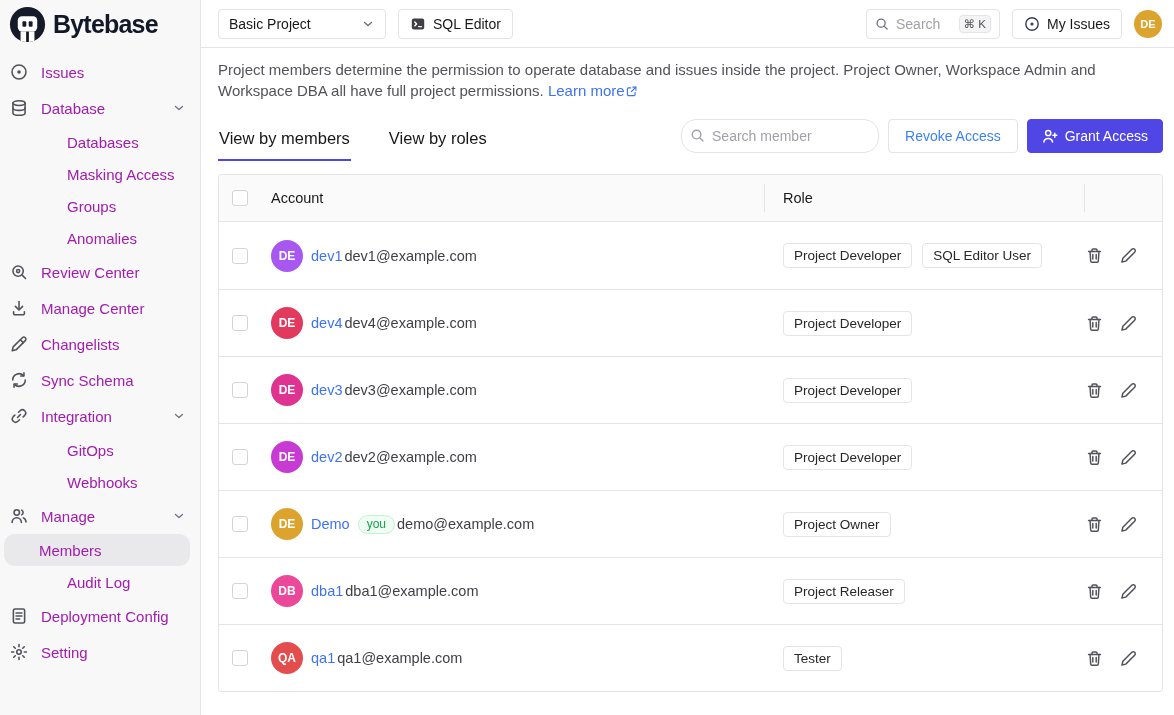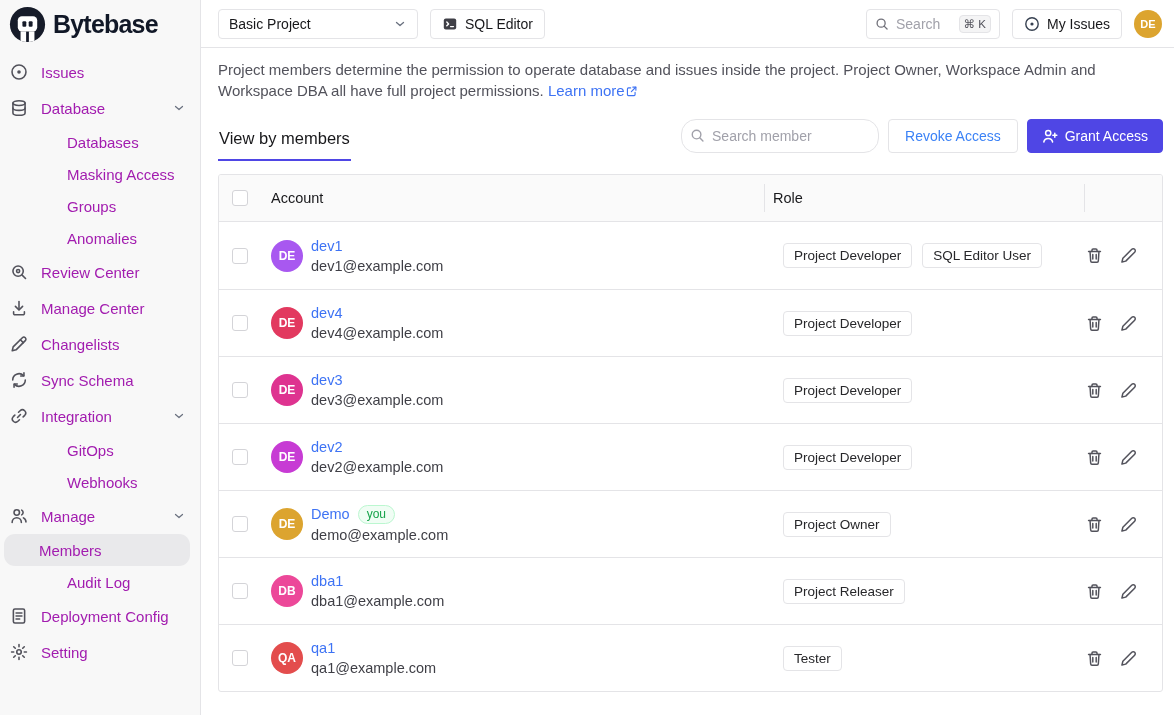--- a/index.html
+++ b/index.html
@@ -28,21 +28,21 @@
   .nav-sub{height:32px;padding-left:39px;margin-left:28px;}
   .nav-sub.active{background:#e9e9eb;border-radius:11px;margin:0 10px 0 4px;padding-left:35px;}
   .nav-icon{width:18px;height:18px;color:#52525b;display:flex;flex:none;}
   .nav-icon svg{width:18px;height:18px;}
   .nav-chevron{margin-left:auto;color:#6b7280;display:flex;}
   .nav-chevron svg{width:14px;height:14px;}
 
   
   .main{flex:1;display:flex;flex-direction:column;min-width:0;}
   .topbar{height:48px;min-height:48px;border-bottom:1px solid var(--border);display:flex;align-items:center;padding:0 12px 0 17px;gap:12px;background:#fff;}
-  .select{width:200px;height:30px;display:flex;align-items:center;justify-content:space-between;padding:0 10px;border:1px solid var(--border);border-radius:4px;background:#fff;font-size:14px;color:#18181b;cursor:pointer;font-family:inherit;}
+  .select{width:168px;height:30px;display:flex;align-items:center;justify-content:space-between;padding:0 10px;border:1px solid var(--border);border-radius:4px;background:#fff;font-size:14px;color:#18181b;cursor:pointer;font-family:inherit;}
   .select .chev{color:#6b7280;display:flex;}
   .select .chev svg{width:14px;height:14px;}
   .btn{display:flex;align-items:center;gap:7px;height:30px;padding:0 11px;border:1px solid var(--border);border-radius:4px;background:#fff;font-size:14px;color:#18181b;cursor:pointer;font-family:inherit;}
   .btn .bicon{display:flex;color:#374151;}
   .btn .bicon svg{width:16px;height:16px;}
   .topbar-right{margin-left:auto;display:flex;align-items:center;gap:12px;}
   .search-btn{width:134px;display:flex;align-items:center;gap:7px;height:30px;padding:0 8px;border:1px solid var(--border);border-radius:4px;background:#fff;color:#a1a1aa;font-size:14px;cursor:pointer;font-family:inherit;}
   .search-btn .sicon{display:flex;color:#71717a;}
   .search-btn .sicon svg{width:14px;height:14px;}
   kbd{margin-left:auto;background:#f4f4f5;border:1px solid var(--border);border-radius:4px;font-size:11.5px;padding:1px 4px;color:#52525b;font-family:inherit;}
@@ -69,27 +69,27 @@
   .btn.grant .bicon{color:#fff;}
 
   
   .table{margin-top:13px;border:1px solid var(--border);border-radius:3px;overflow:hidden;}
   .thead,.trow{display:grid;grid-template-columns:46px 1fr 320px 78px;align-items:center;}
   .thead{height:47px;background:#fafafa;border-bottom:1px solid var(--border);font-size:14.5px;font-weight:500;}
   .thead .cell{height:100%;display:flex;align-items:center;position:relative;}
   .has-divider::before{content:'';position:absolute;left:0;top:9px;bottom:9px;width:1px;background:var(--border);}
   .c-check{padding-left:13px;display:flex;align-items:center;}
   .c-account-h{padding-left:6px;}
-  .c-role-h{padding-left:9px;}
+  .c-role-h{padding-left:19px;}
   .checkbox{width:16px;height:16px;border:1px solid #d4d4d8;border-radius:3px;background:#fff;display:inline-block;cursor:pointer;flex:none;}
   .trow{height:67px;}
   .trow + .trow{border-top:1px solid var(--border);}
   .c-account-c{display:flex;align-items:center;gap:8px;padding-left:6px;}
   .avatar{width:32px;height:32px;border-radius:50%;color:#fff;font-weight:700;font-size:12px;display:flex;align-items:center;justify-content:center;flex:none;}
-  .who{display:flex;flex-direction:column;gap:2px;}
+  .who{display:flex;flex-direction:row;gap:2px;}
   .name-line{display:flex;align-items:center;gap:8px;font-size:14.5px;line-height:18px;}
   .name-link{color:var(--link);cursor:pointer;text-decoration:none;}
   .you-badge{font-size:12px;color:var(--you);background:#f0fdf4;border:1px solid #bbf7d0;border-radius:999px;padding:0px 8px 1px;line-height:16px;}
   .email{font-size:14.5px;color:#3f3f46;line-height:18px;}
   .c-role-c{padding-left:19px;display:flex;gap:10px;align-items:center;}
   .role-badge{border:1px solid var(--border);background:#fff;border-radius:4px;padding:4px 10px;font-size:13.5px;color:#27272a;white-space:nowrap;}
   .c-actions-c{display:flex;gap:17px;align-items:center;padding-left:2px;}
   .icon-btn{width:17px;height:17px;color:#52525b;background:none;border:none;padding:0;cursor:pointer;display:flex;}
   .icon-btn svg{width:17px;height:17px;}
 </style>
@@ -309,20 +309,21 @@
         <a class="learn-more"><span>Learn more</span><svg viewBox="0 0 16 16" fill="none" stroke="currentColor" stroke-width="1.4" stroke-linecap="round" stroke-linejoin="round">
               <path d="M7 3.6H4.2A1.2 1.2 0 0 0 3 4.8v7A1.2 1.2 0 0 0 4.2 13h7a1.2 1.2 0 0 0 1.2-1.2V9"></path>
               <path d="M9.6 2.6h3.8v3.8"></path>
               <path d="M13.2 2.8 7.8 8.2"></path>
             </svg></a>
       </p>
 
       <div class="toolbar">
         <div class="tabs">
           <button class="tab active">View by members</button>
+          <button class="tab">View by roles</button>
         </div>
         <div class="toolbar-actions">
           <div class="search-member">
             <span class="sicon">
                 <svg viewBox="0 0 16 16" fill="none" stroke="currentColor" stroke-width="1.5" stroke-linecap="round">
                   <circle cx="7" cy="7" r="4.6"></circle>
                   <path d="m10.4 10.4 3.4 3.4"></path>
                 </svg>
               </span>
             <input placeholder="Search member" style="">

